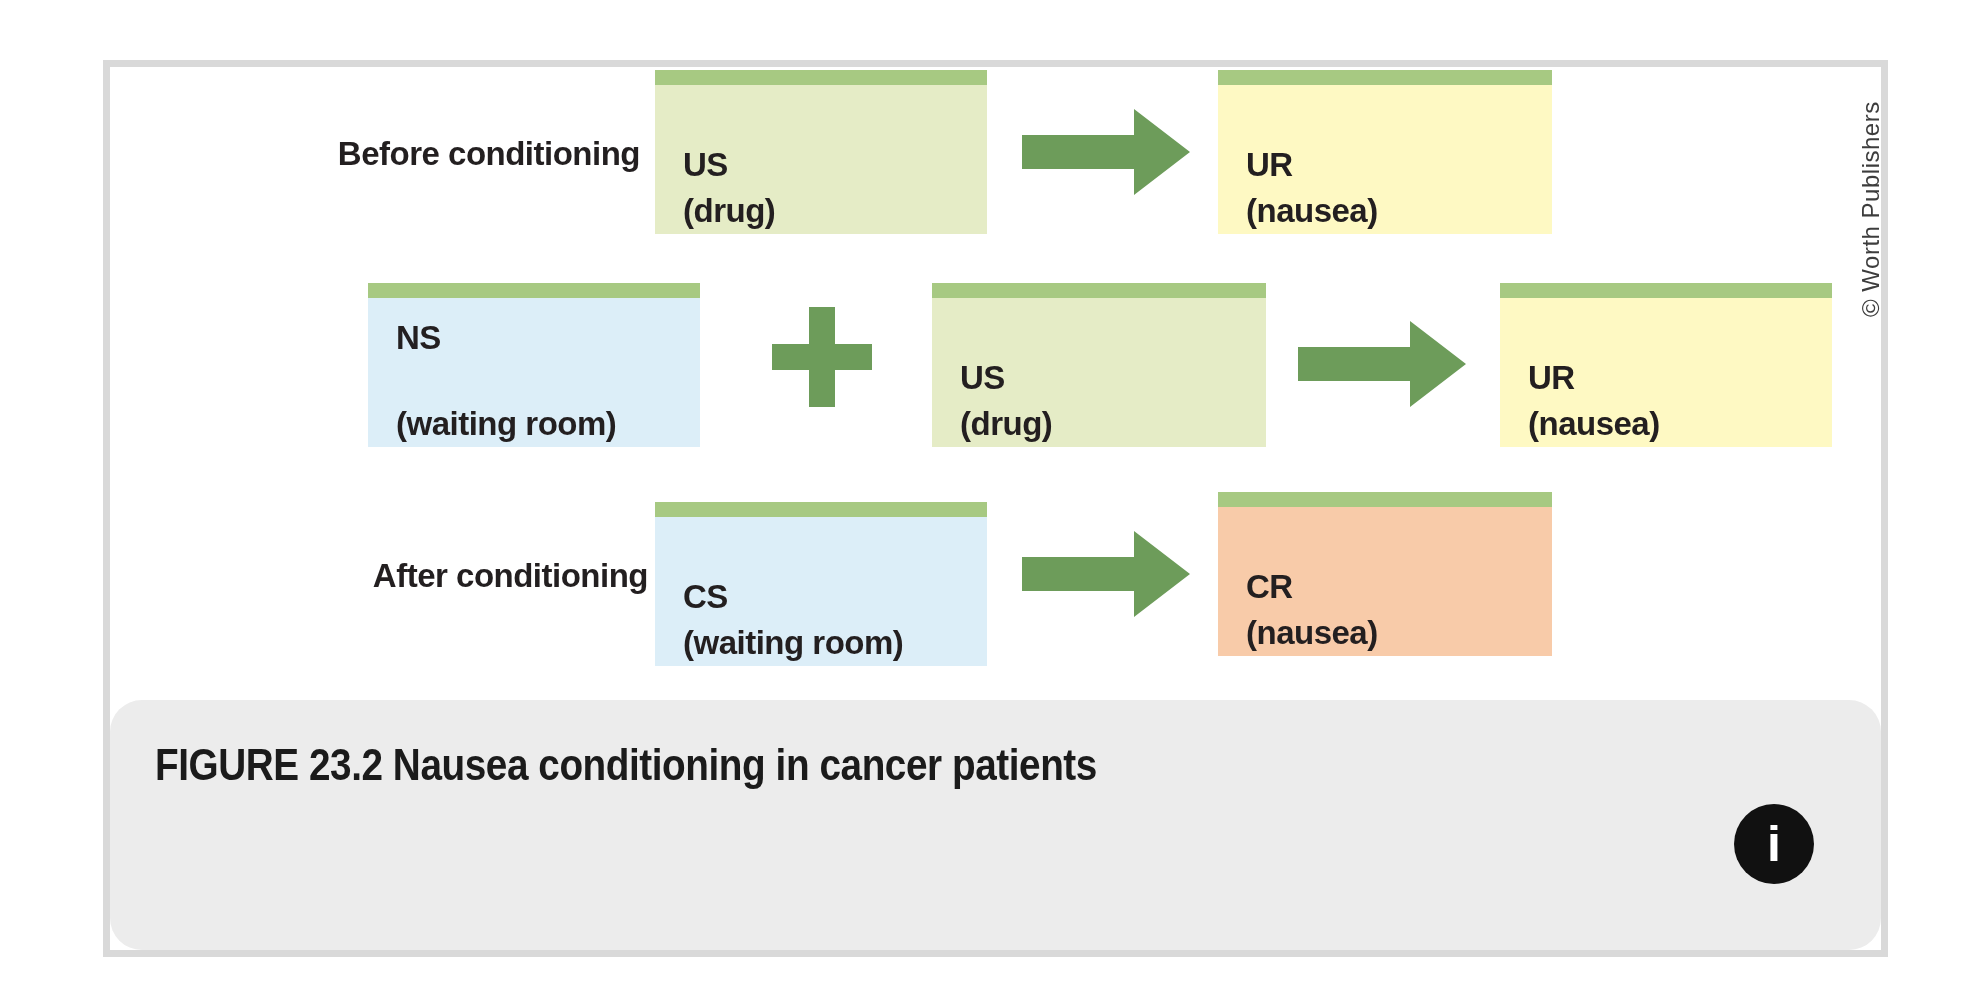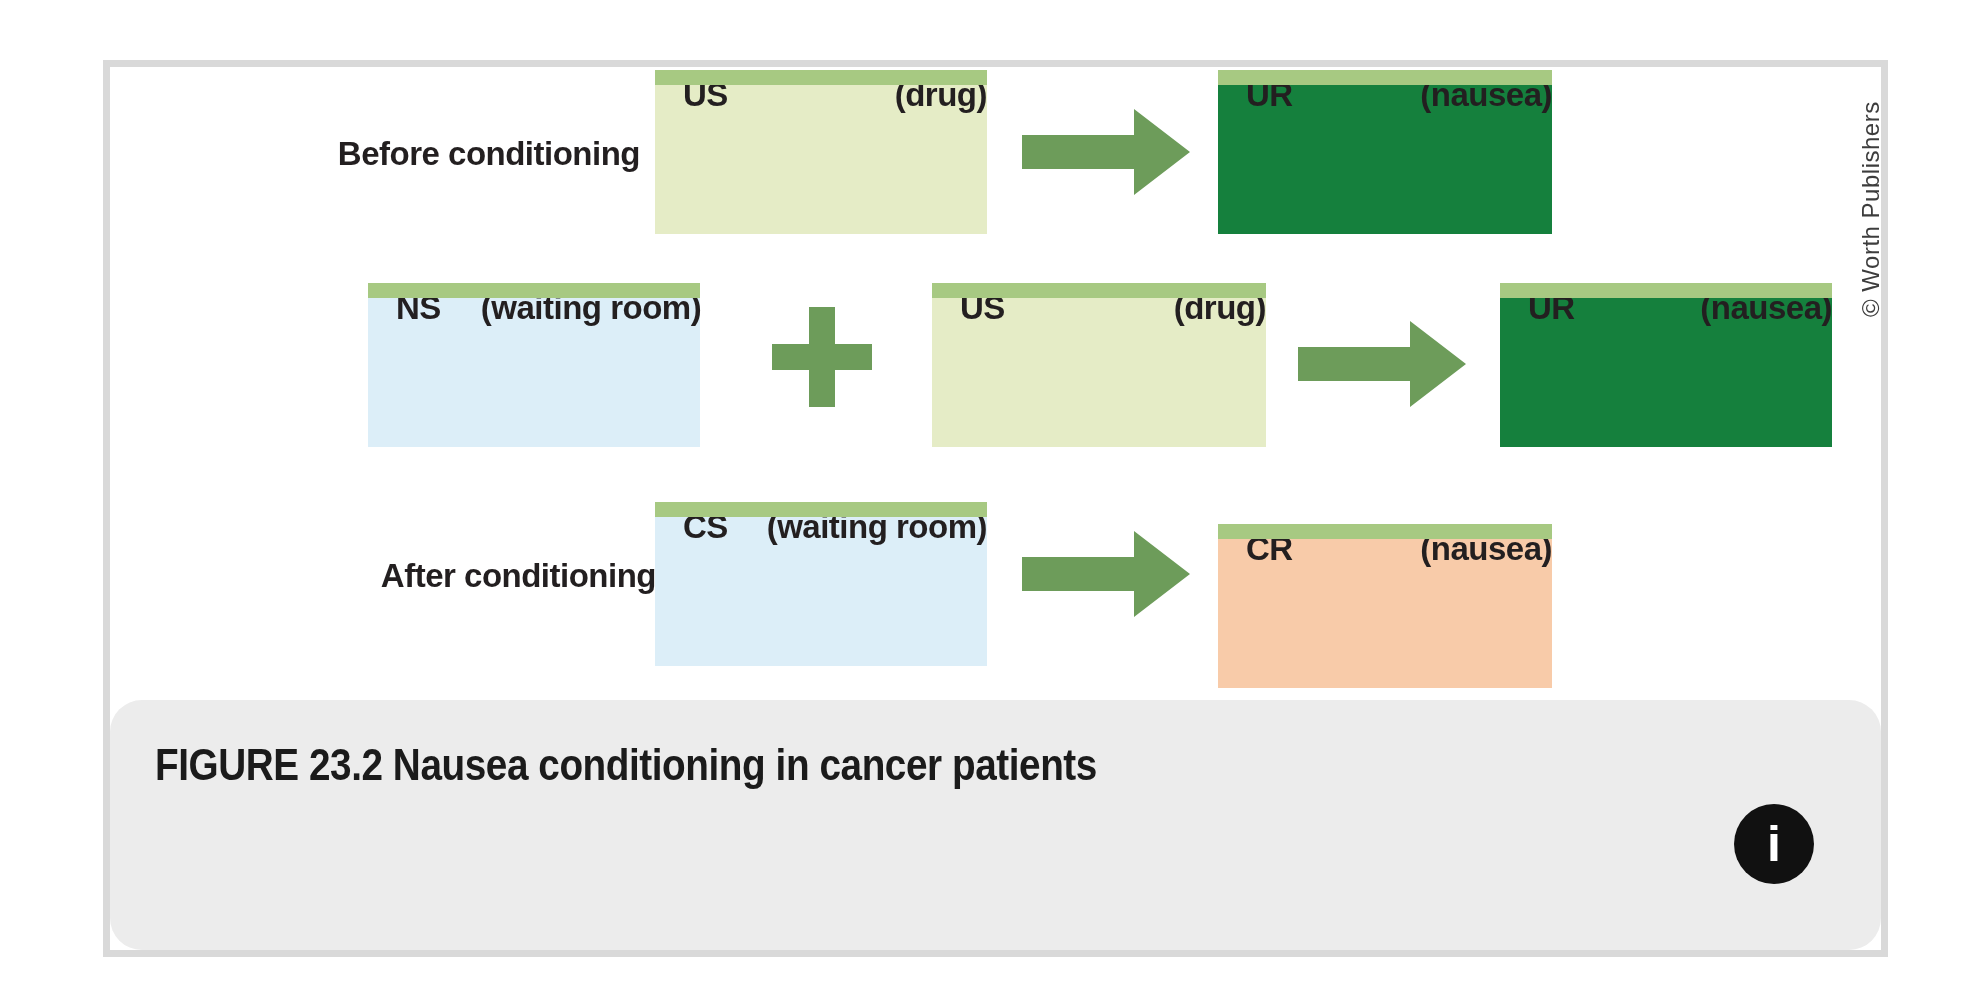--- a/index.html
+++ b/index.html
@@ -41,43 +41,43 @@
     color: #231f20;
     letter-spacing: -0.5px;
     white-space: nowrap;
   }
 
   .cbox {
     position: absolute;
     width: 332px;
     height: 164px;
     display: flex;
-    flex-direction: row;
-    justify-content: space-between;
+    flex-direction: column;
+    justify-content: flex-end;
     padding-left: 28px;
     padding-top: 2px;
   }
   .cbox-bar {
     position: absolute;
     left: 0; top: 0; right: 0;
     height: 15px;
     background: #a7c982;
   }
   .cbox-abbr, .cbox-desc {
     font-size: 33px;
     font-weight: bold;
     color: #231f20;
     line-height: 46px;
     letter-spacing: -0.5px;
     white-space: nowrap;
   }
   .c-green  { background: #e5ecc6; }
-  .c-yellow { background: #15803d; }
+  .c-yellow { background: #fef9c3; }
   .c-blue   { background: #dceef8; }
-  .c-salmon { background: #f8cba9; margin-top: 32px; }
+  .c-salmon { background: #f8cba9; }
 
   .op-arrow, .op-plus { position: absolute; }
 
   .credit {
     position: absolute;
     left: 1747px;
     top: 250px;
     transform: rotate(-90deg);
     transform-origin: 0 0;
     font-size: 24px;
@@ -173,21 +173,21 @@
       <svg class="op-arrow" style="left:1188px; top:252px;" width="170" height="90" viewBox="0 0 170 90">
         <polygon points="0,28 112,28 112,2 168,45 112,88 112,62 0,62" fill="#6d9c5a"></polygon>
       </svg>
 
       <div class="cbox c-yellow" style="left:1390px; top:216px;">
         <div class="cbox-bar"></div>
         <div class="cbox-abbr">UR</div>
         <div class="cbox-desc">(nausea)</div>
       </div>
 
-      <div class="row-label" style="left:16px; width:530px; top:486px;">After conditioning</div>
+      <div class="row-label" style="left:8px; width:530px; top:486px;">After conditioning</div>
 
       <div class="cbox c-blue" style="left:545px; top:435px;">
         <div class="cbox-bar"></div>
         <div class="cbox-abbr">CS</div>
         <div class="cbox-desc">(waiting room)</div>
       </div>
 
       <svg class="op-arrow" style="left:912px; top:462px;" width="170" height="90" viewBox="0 0 170 90">
         <polygon points="0,28 112,28 112,2 168,45 112,88 112,62 0,62" fill="#6d9c5a"></polygon>
       </svg>

